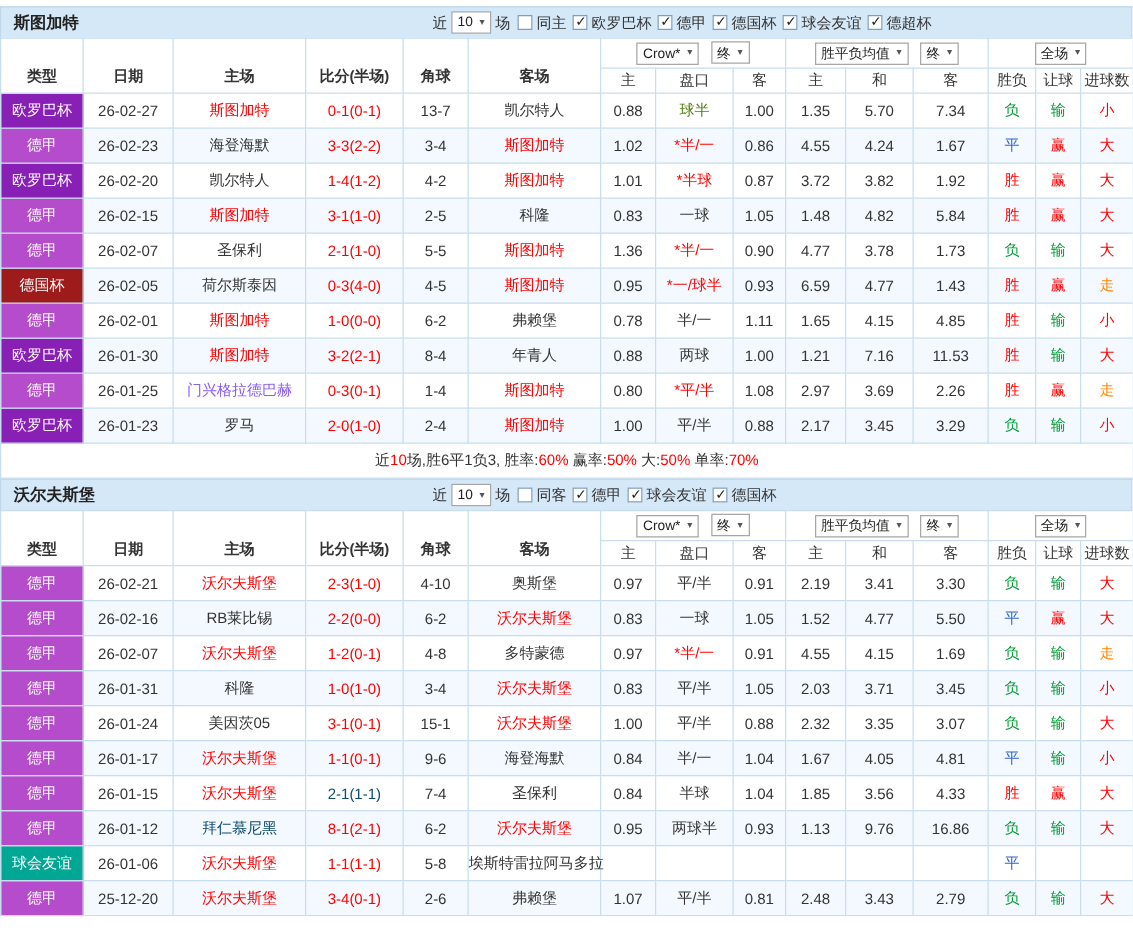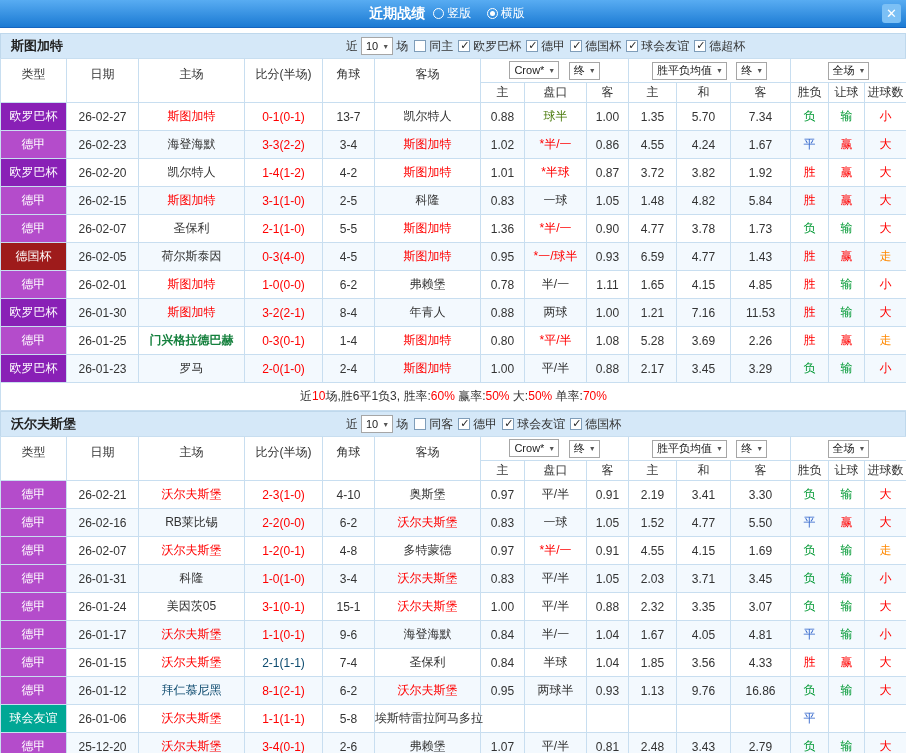--- a/index.html
+++ b/index.html
@@ -39,40 +39,32 @@
   .cb-label { margin-left:1px; }
   .league-checks { display:inline-flex; align-items:center; }
   .league-checks .cb { margin-left:5px; }
 
   
   table.stats-table { border-collapse:collapse; table-layout:fixed; width:906px; }
   .stats-table th, .stats-table td { border:1px solid #C8DEF0; text-align:center; white-space:nowrap;
            padding:0; font-size:12px; }
   .stats-table thead th { font-weight:normal; color:#333; background:#fff; }
   .head-top th { height:24px; }
-  .head-top th[rowspan] { vertical-align:bottom; padding-bottom:19px; }
+  .head-top th[rowspan] { vertical-align:bottom; padding-bottom:4px;font-weight:bold; }
   .head-sub th { height:20px; }
   .stats-table tbody td { height:28px; color:#333; }
   .stats-table tbody tr:nth-child(even) { background:#F3F9FE; }
   .dd-cell { vertical-align:middle; }
   .summary-row td { height:24px; background:#fff; font-size:12px; color:#333; }
 </style>
 </head>
 <body>
 
 <div class="page">
 
-  <div class="topbar">
-    <span class="topbar-title">近期战绩</span>
-    <span>
-      <span class="radio"></span><span class="radio-label">竖版</span>
-      <span class="radio checked"></span><span class="radio-label">横版</span>
-    </span>
-    <span class="close-btn">✕</span>
-  </div>
 
   <div class="section">
     <div class="section-titlebar">
       <div class="team-name">斯图加特</div>
       <div class="filters">
         <span>近</span>
         <span class="mini-select">
             <span>10</span>
           </span>
         <span>场</span>
@@ -285,28 +277,28 @@
             <td>1.21</td>
             <td>7.16</td>
             <td>11.53</td>
             <td style="color: rgb(255, 0, 0);">胜</td>
             <td style="color: rgb(0, 153, 51);">输</td>
             <td style="color: rgb(255, 0, 0);">大</td>
           </tr>
           <tr>
             <td style="color: rgb(255, 255, 255); background: rgb(180, 76, 203);">德甲</td>
             <td>26-01-25</td>
-            <td style="color: #15803d; font-weight: bold;">门兴格拉德巴赫</td>
+            <td style="color: #8b5cf6;">门兴格拉德巴赫</td>
             <td style="color: rgb(255, 0, 0);">0-3(0-1)</td>
             <td>1-4</td>
             <td style="color: rgb(255, 0, 0);">斯图加特</td>
             <td>0.80</td>
             <td style="color: rgb(255, 0, 0);">*平/半</td>
             <td>1.08</td>
-            <td>5.28</td>
+            <td>2.97</td>
             <td>3.69</td>
             <td>2.26</td>
             <td style="color: rgb(255, 0, 0);">胜</td>
             <td style="color: rgb(255, 0, 0);">赢</td>
             <td style="color: rgb(255, 136, 0);">走</td>
           </tr>
           <tr>
             <td style="color: rgb(255, 255, 255); background: rgb(137, 32, 182);">欧罗巴杯</td>
             <td>26-01-23</td>
             <td style="color: rgb(51, 51, 51);">罗马</td>

